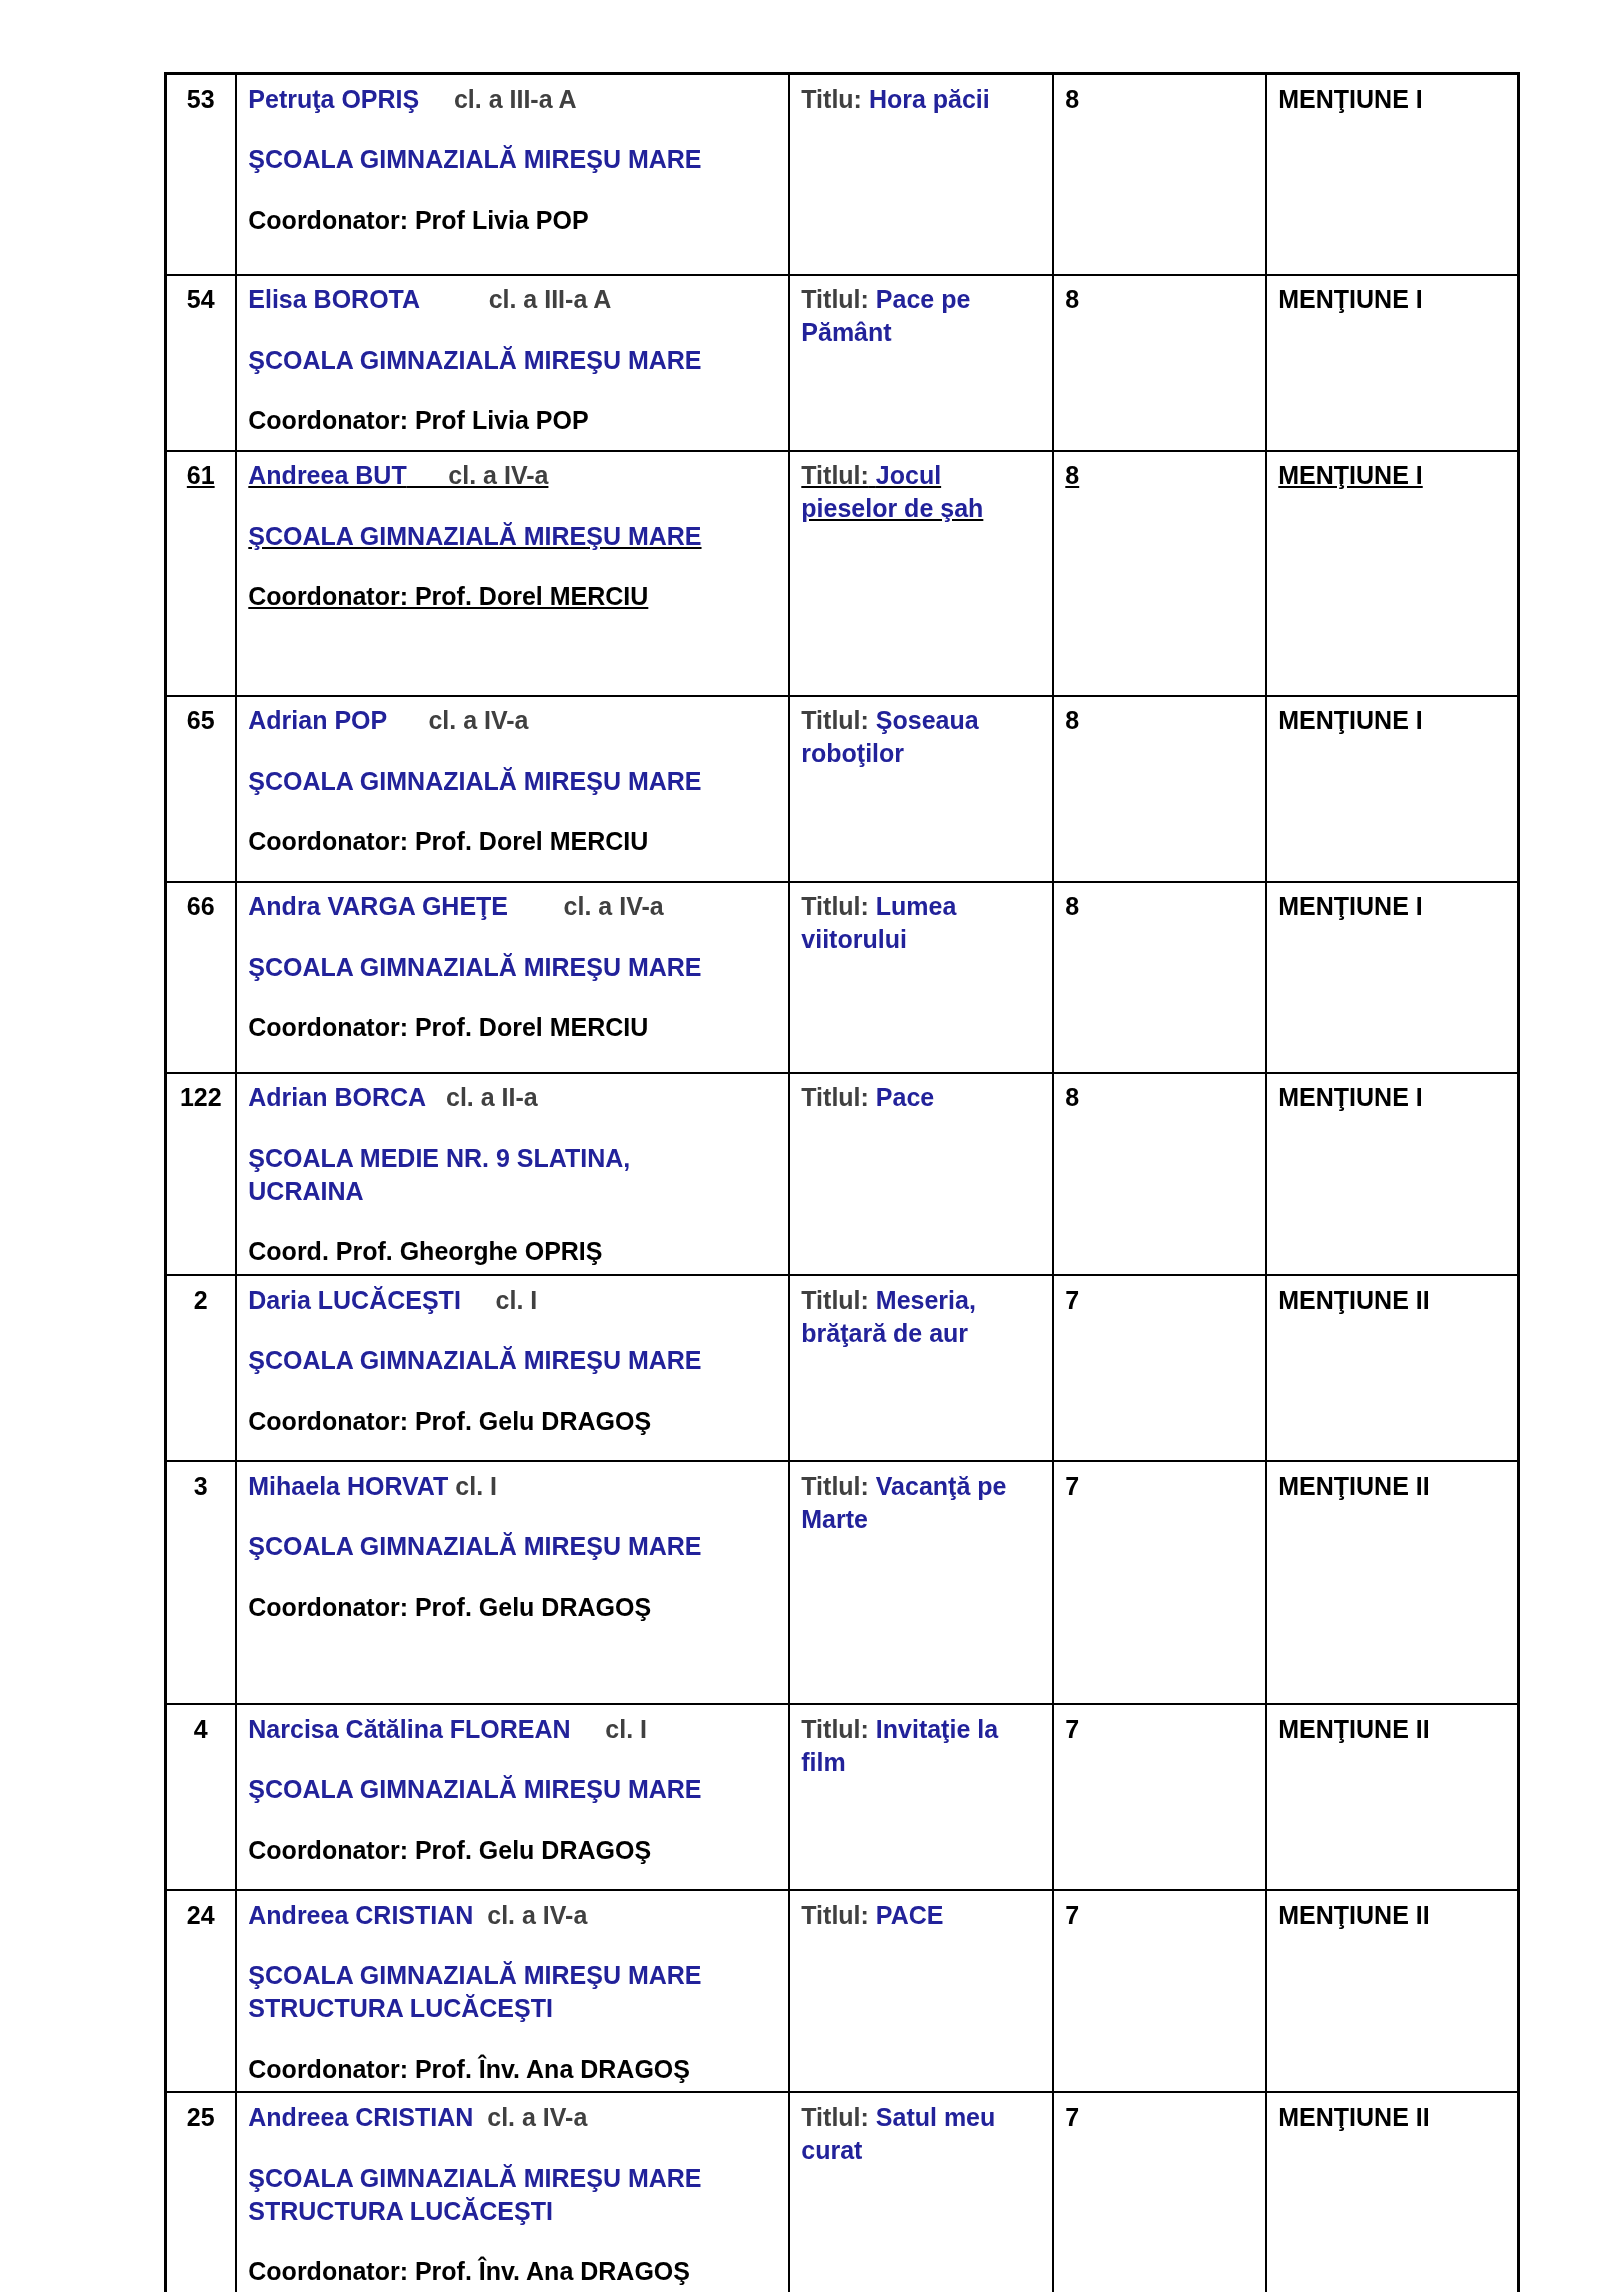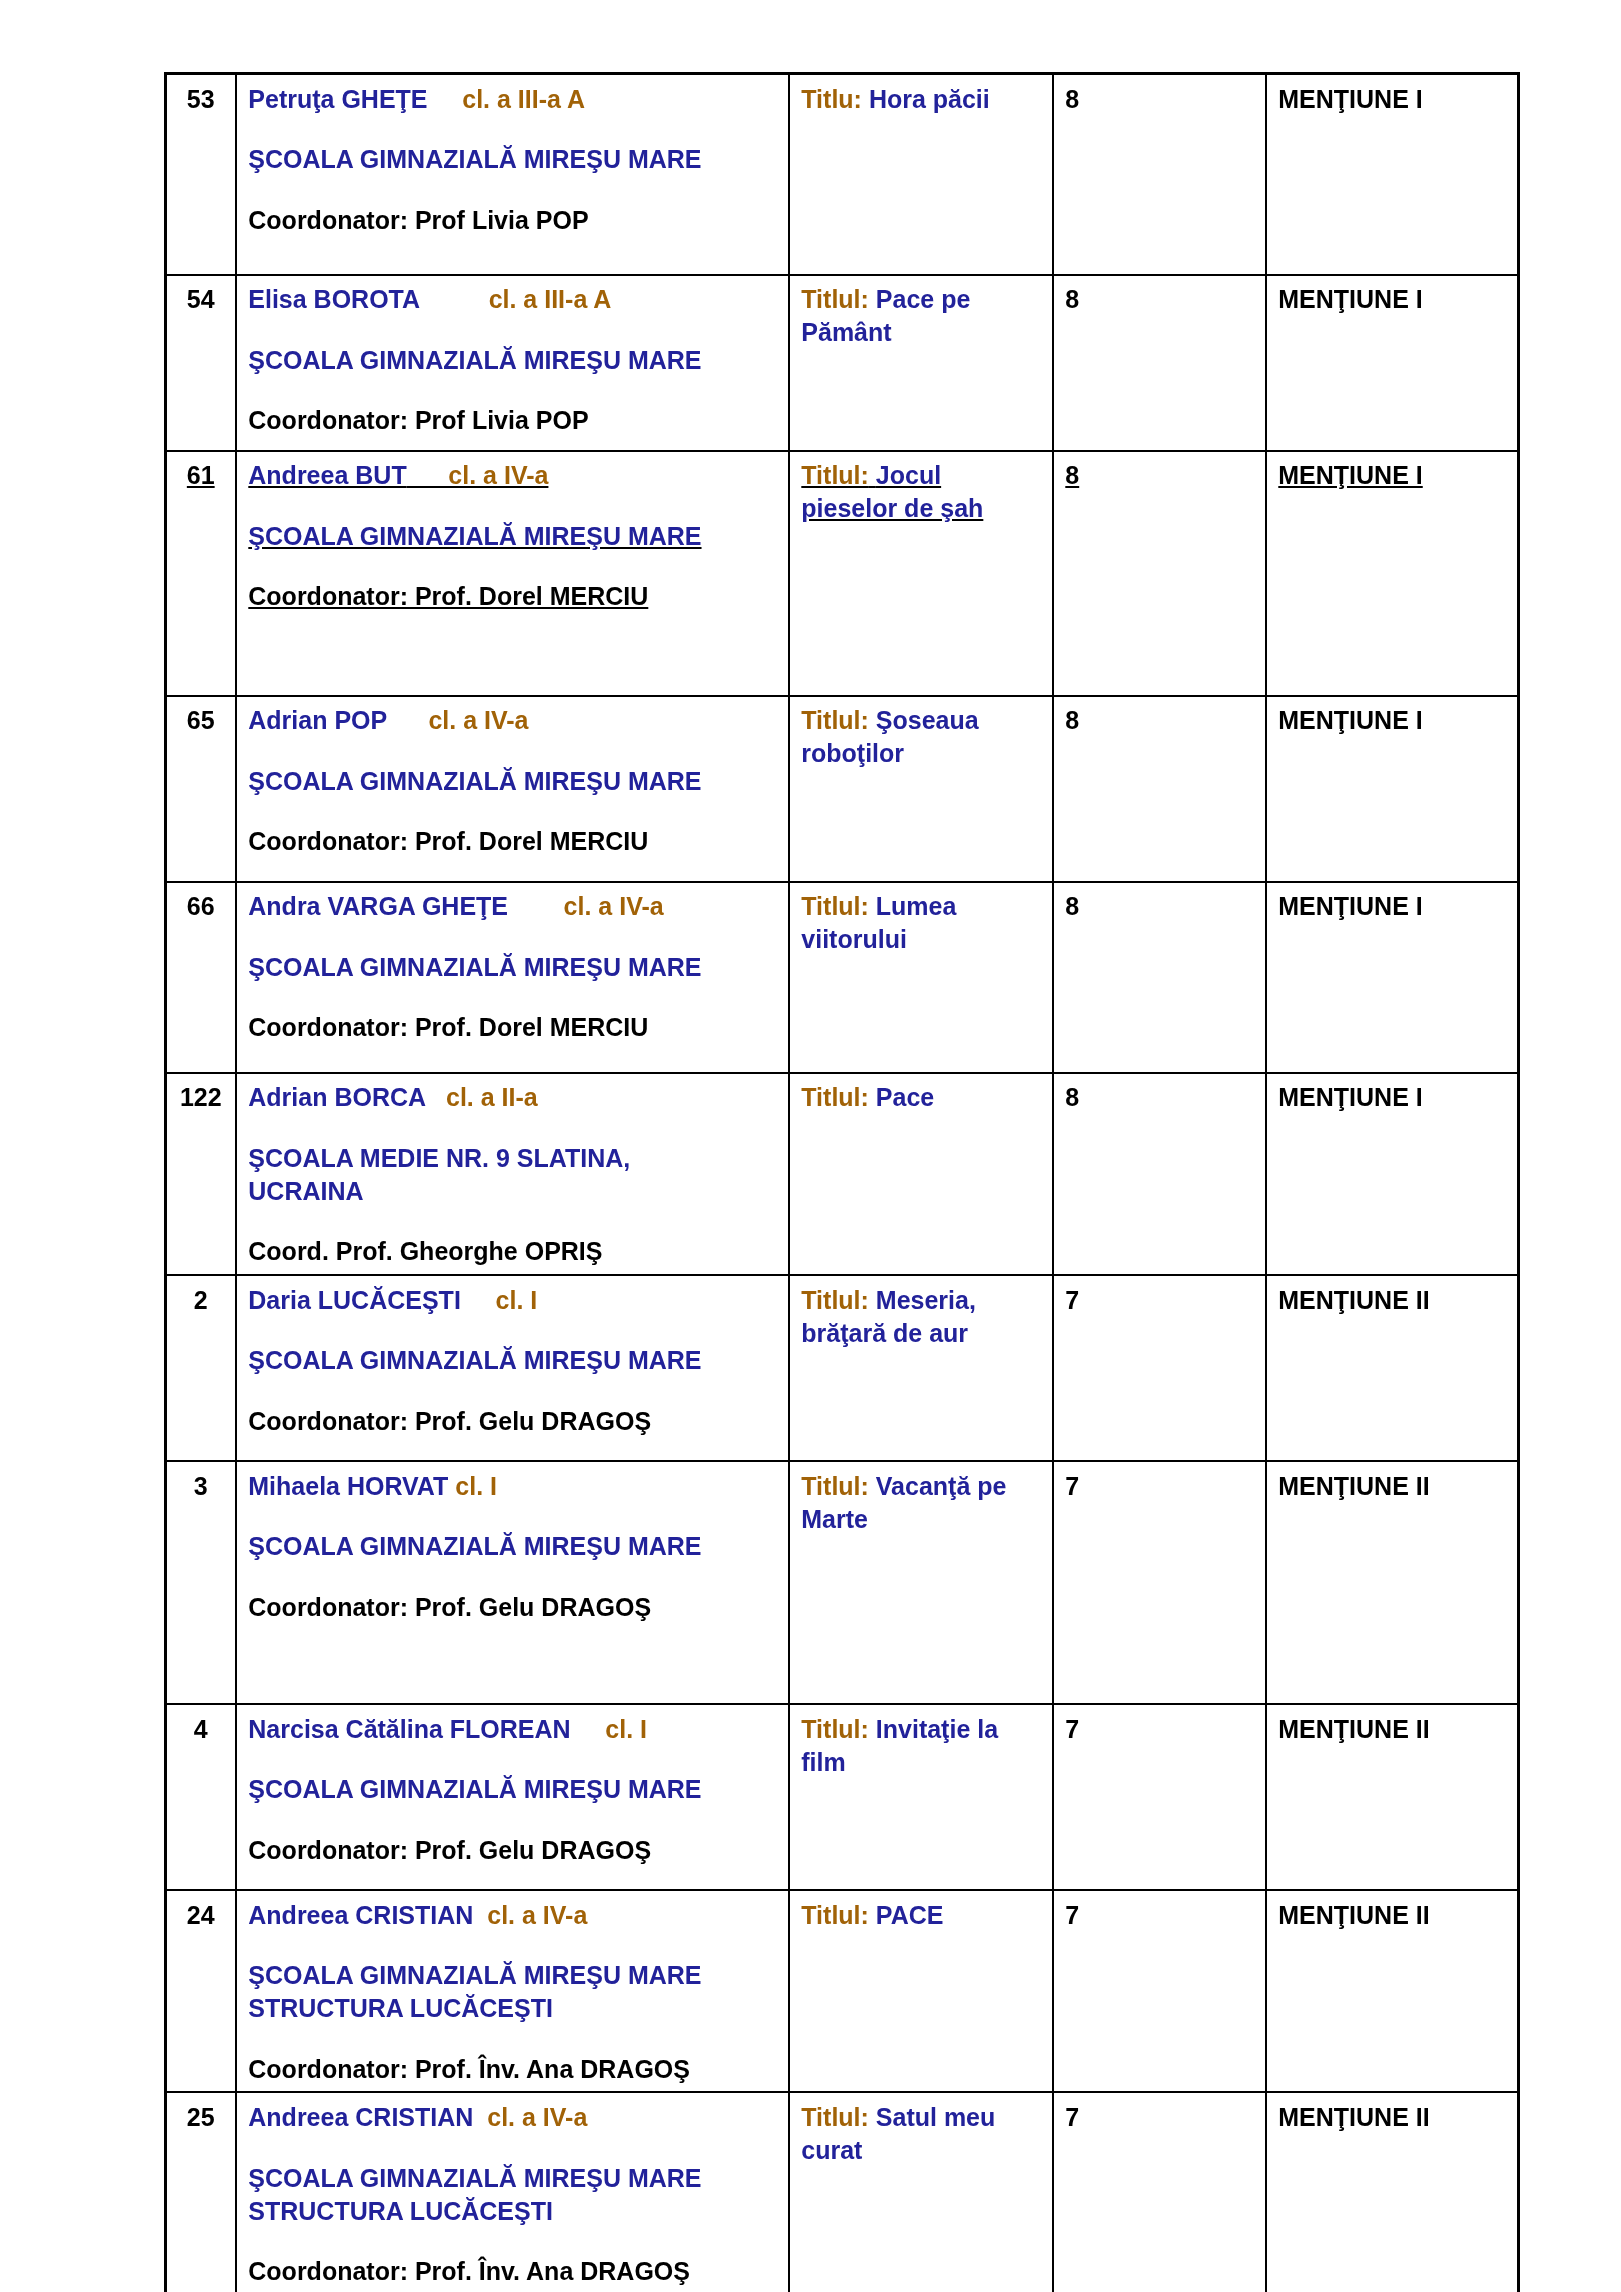--- a/index.html
+++ b/index.html
@@ -32,39 +32,39 @@
     font-size: 25px;
     line-height: 33px;
     overflow: hidden;
   }
   td.c-nr   { text-align: center; padding-left: 2px; padding-right: 2px; }
   td.c-name { padding-left: 14.7px; }
   td.c-name p { margin: 0 0 27.4px 0; white-space: pre-wrap; }
   td.c-name p:last-child { margin-bottom: 0; }
   td.c-title { padding-right: 7.8px; }
   .blue { color: #22229a; }
-  .black { color: #a16207; }
+  .black { color: #404040; }
 </style>
 </head>
 <body>
 
 <div class="doc">
   <table class="results">
     <colgroup>
       <col style="width:70px">
       <col style="width:553px">
       <col style="width:264px">
       <col style="width:213px">
       <col style="width:253px">
     </colgroup>
     <tbody id="results-body">
         <tr style="height: 201px;">
           <td class="c-nr">53</td>
           <td class="c-name">
-            <p><span class="blue">Petruţa GHEŢE</span><span class="black">     cl. a III-a A</span></p>
+            <p><span class="blue">Petruţa OPRIŞ</span><span class="black">     cl. a III-a A</span></p>
             <p class="blue">ŞCOALA GIMNAZIALĂ MIREŞU MARE</p>
             <p>Coordonator: Prof Livia POP</p>
           </td>
           <td class="c-title"><span class="black">Titlu:</span> <span class="blue">Hora păcii</span></td>
           <td class="c-score">8</td>
           <td class="c-mention">MENŢIUNE I</td>
         </tr>
         <tr style="height: 176px;">
           <td class="c-nr">54</td>
           <td class="c-name">

